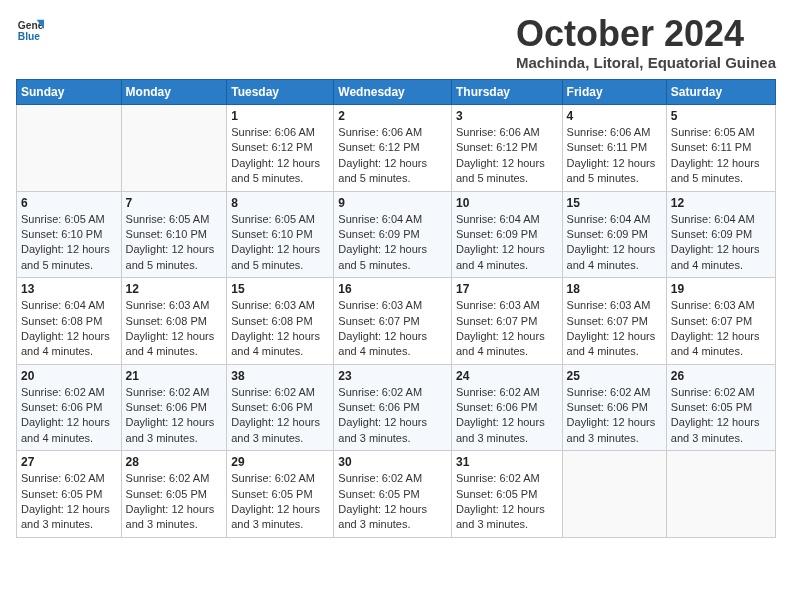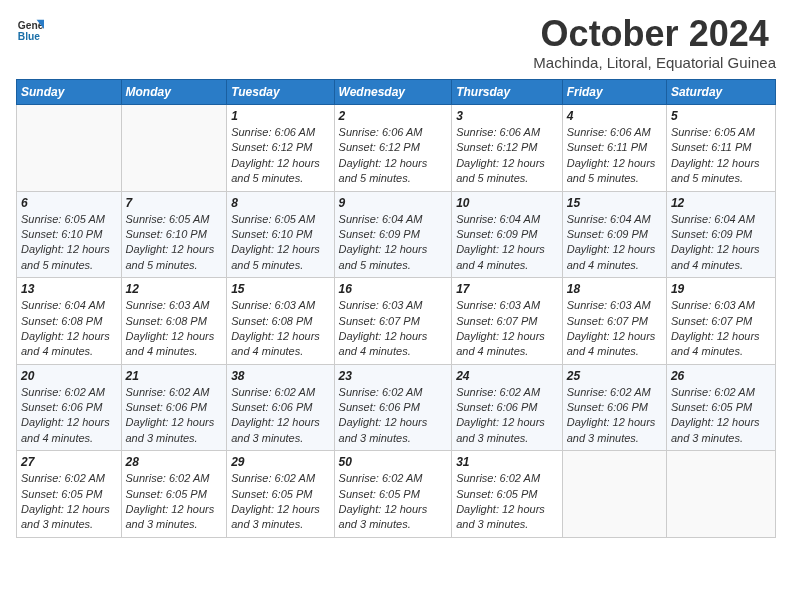--- a/index.html
+++ b/index.html
@@ -19,38 +19,38 @@
     .logo {
       display: flex;
       align-items: center;
       gap: 4px;
     }
     .logo-icon {
       width: 28px;
       height: 28px;
     }
     .title-area {
-      text-align: center;
+      text-align: left;
     }
     .month-title {
       font-size: 36px;
       font-weight: bold;
       color: #333;
       line-height: 1;
     }
     .location-title {
       font-size: 15px;
       color: #444;
       margin-top: 2px;
+      font-weight: bold;
     }
     table {
       width: 100%;
       border-collapse: collapse;
       font-size: 11px;
-      font-style: italic;
     }
     thead tr th {
       background: #2a7cc7;
       color: #fff;
       padding: 5px 4px;
       text-align: left;
       font-size: 12px;
       font-weight: bold;
       border: 1px solid #1a5fa0;
     }
@@ -290,21 +290,21 @@
 Sunset: 6:05 PM
 Daylight: 12 hours and 3 minutes.</div>
         </td>
         <td>
           <span class="day-num">29</span>
           <div class="day-info" style="white-space: pre-line;">Sunrise: 6:02 AM
 Sunset: 6:05 PM
 Daylight: 12 hours and 3 minutes.</div>
         </td>
         <td>
-          <span class="day-num">50</span>
+          <span class="day-num">30</span>
           <div class="day-info" style="white-space: pre-line;">Sunrise: 6:02 AM
 Sunset: 6:05 PM
 Daylight: 12 hours and 3 minutes.</div>
         </td>
         <td>
           <span class="day-num">31</span>
           <div class="day-info" style="white-space: pre-line;">Sunrise: 6:02 AM
 Sunset: 6:05 PM
 Daylight: 12 hours and 3 minutes.</div>
         </td>

